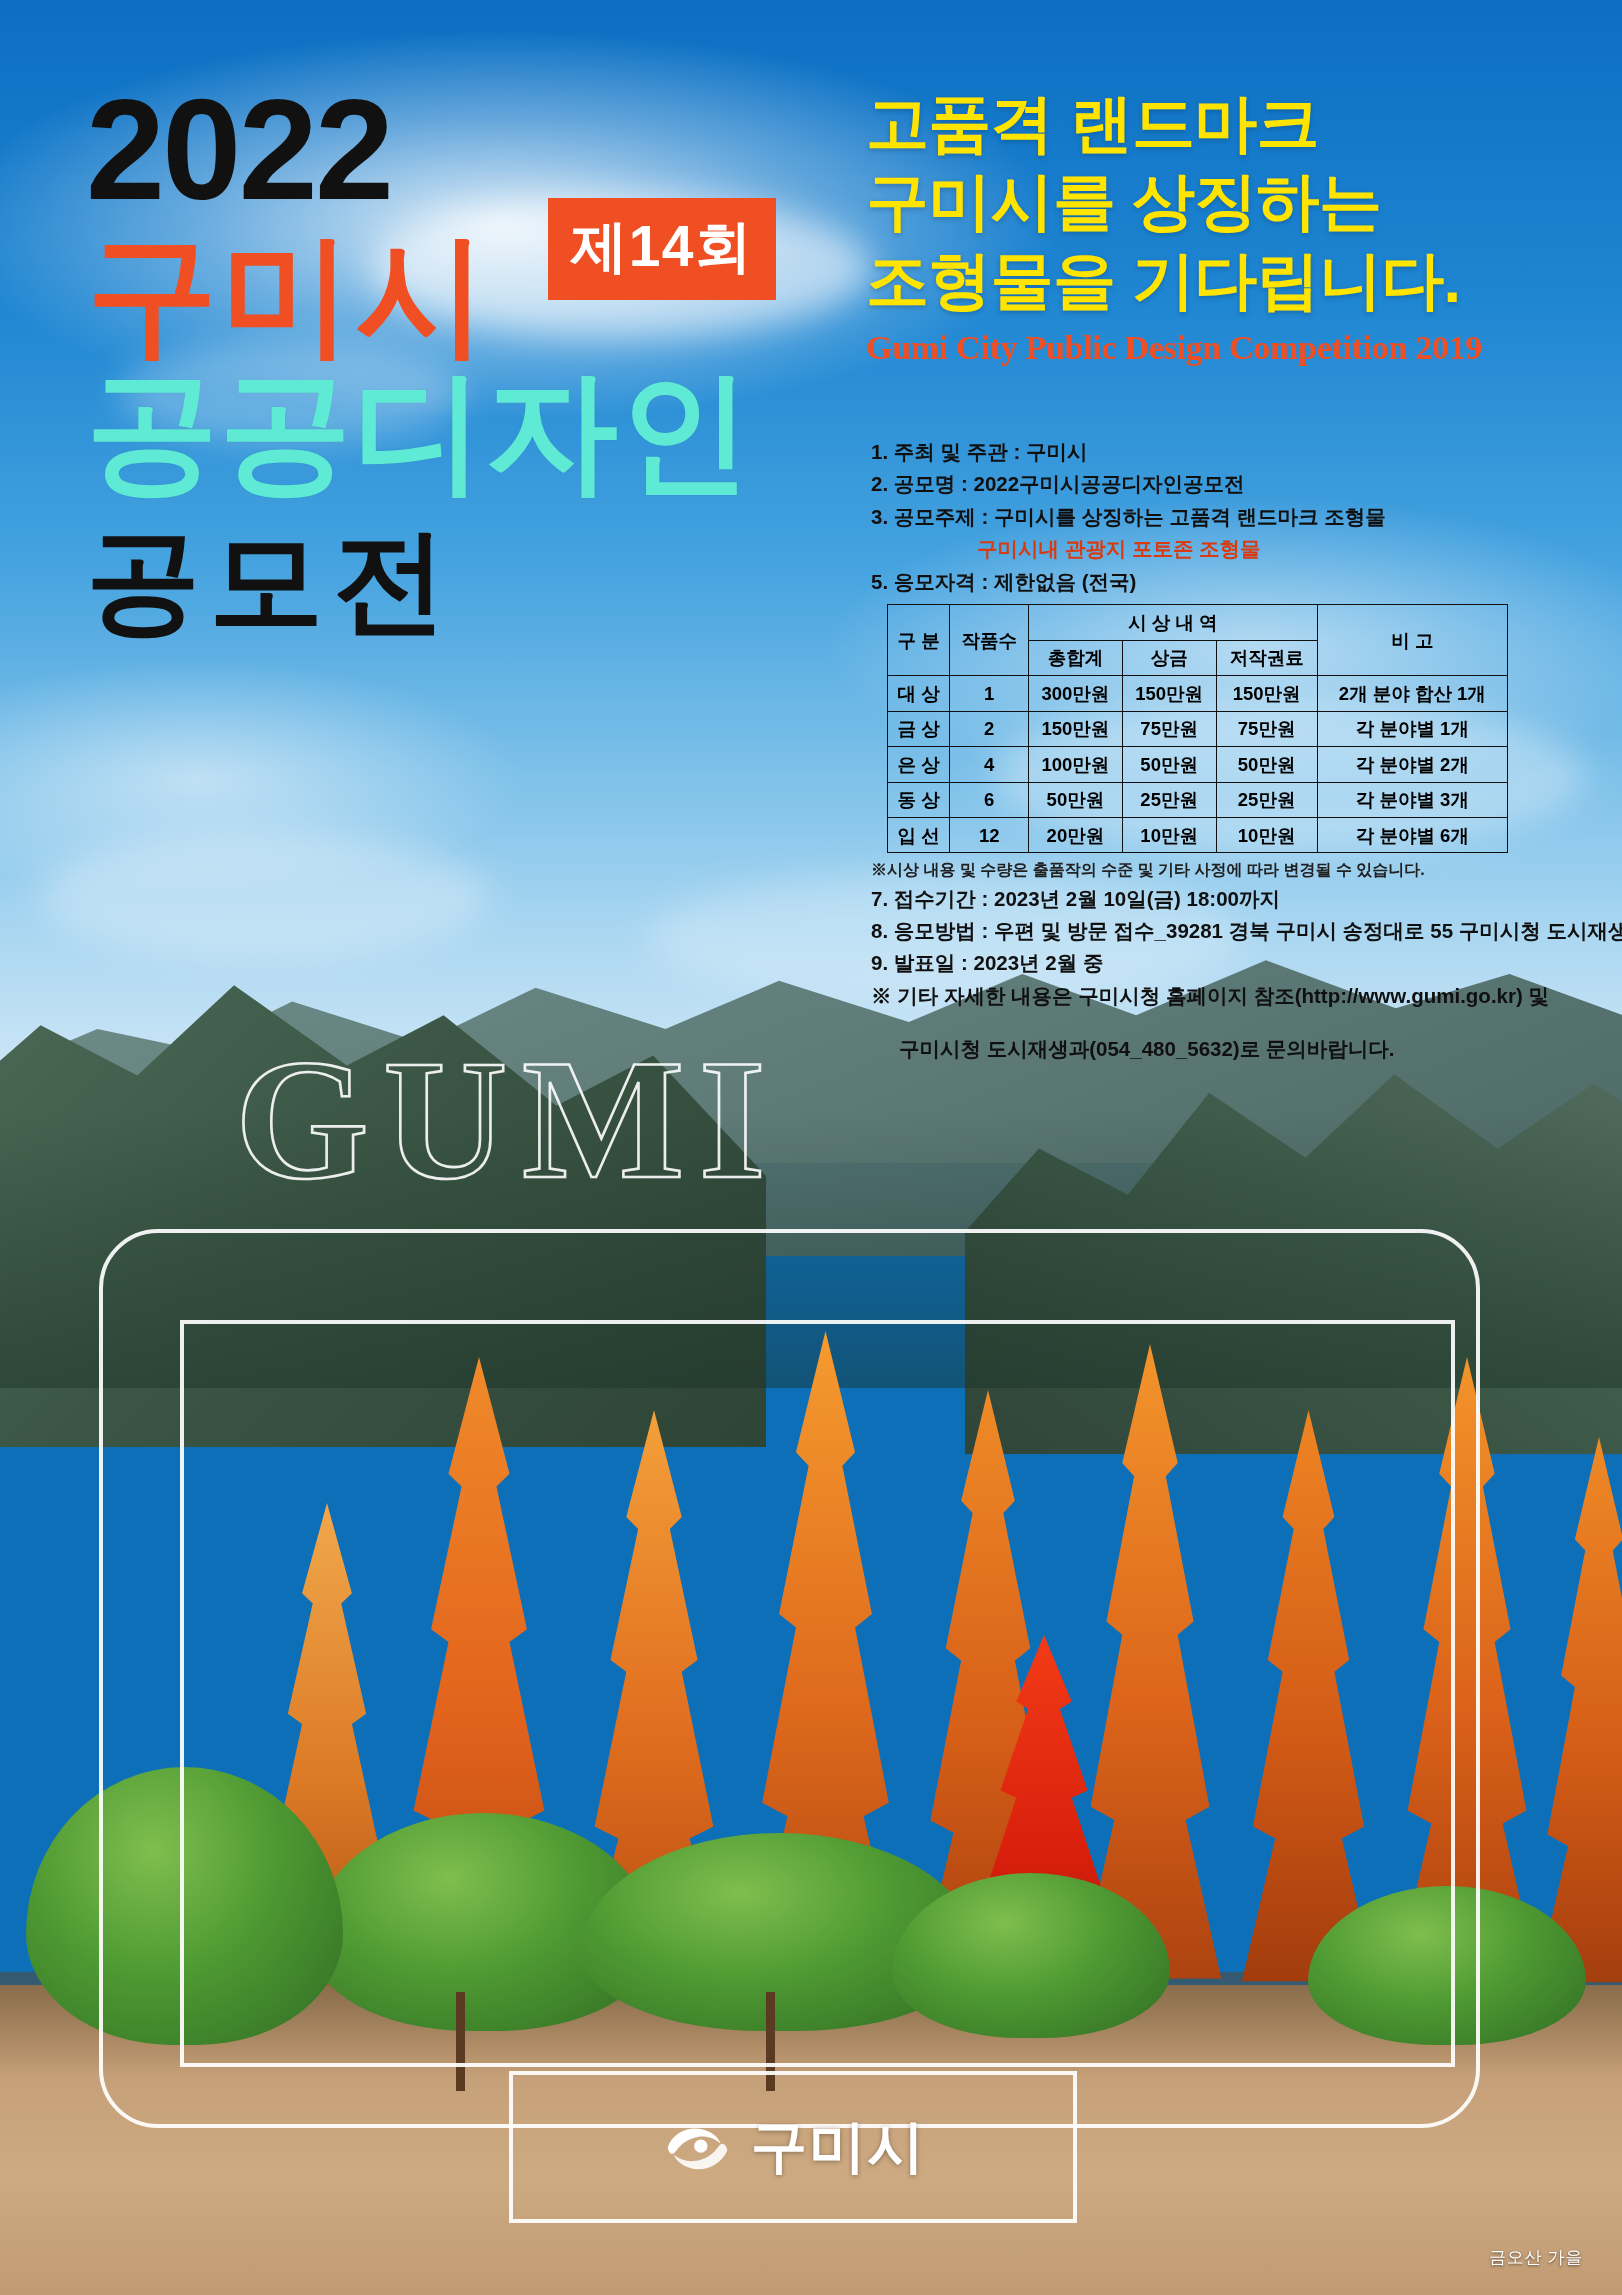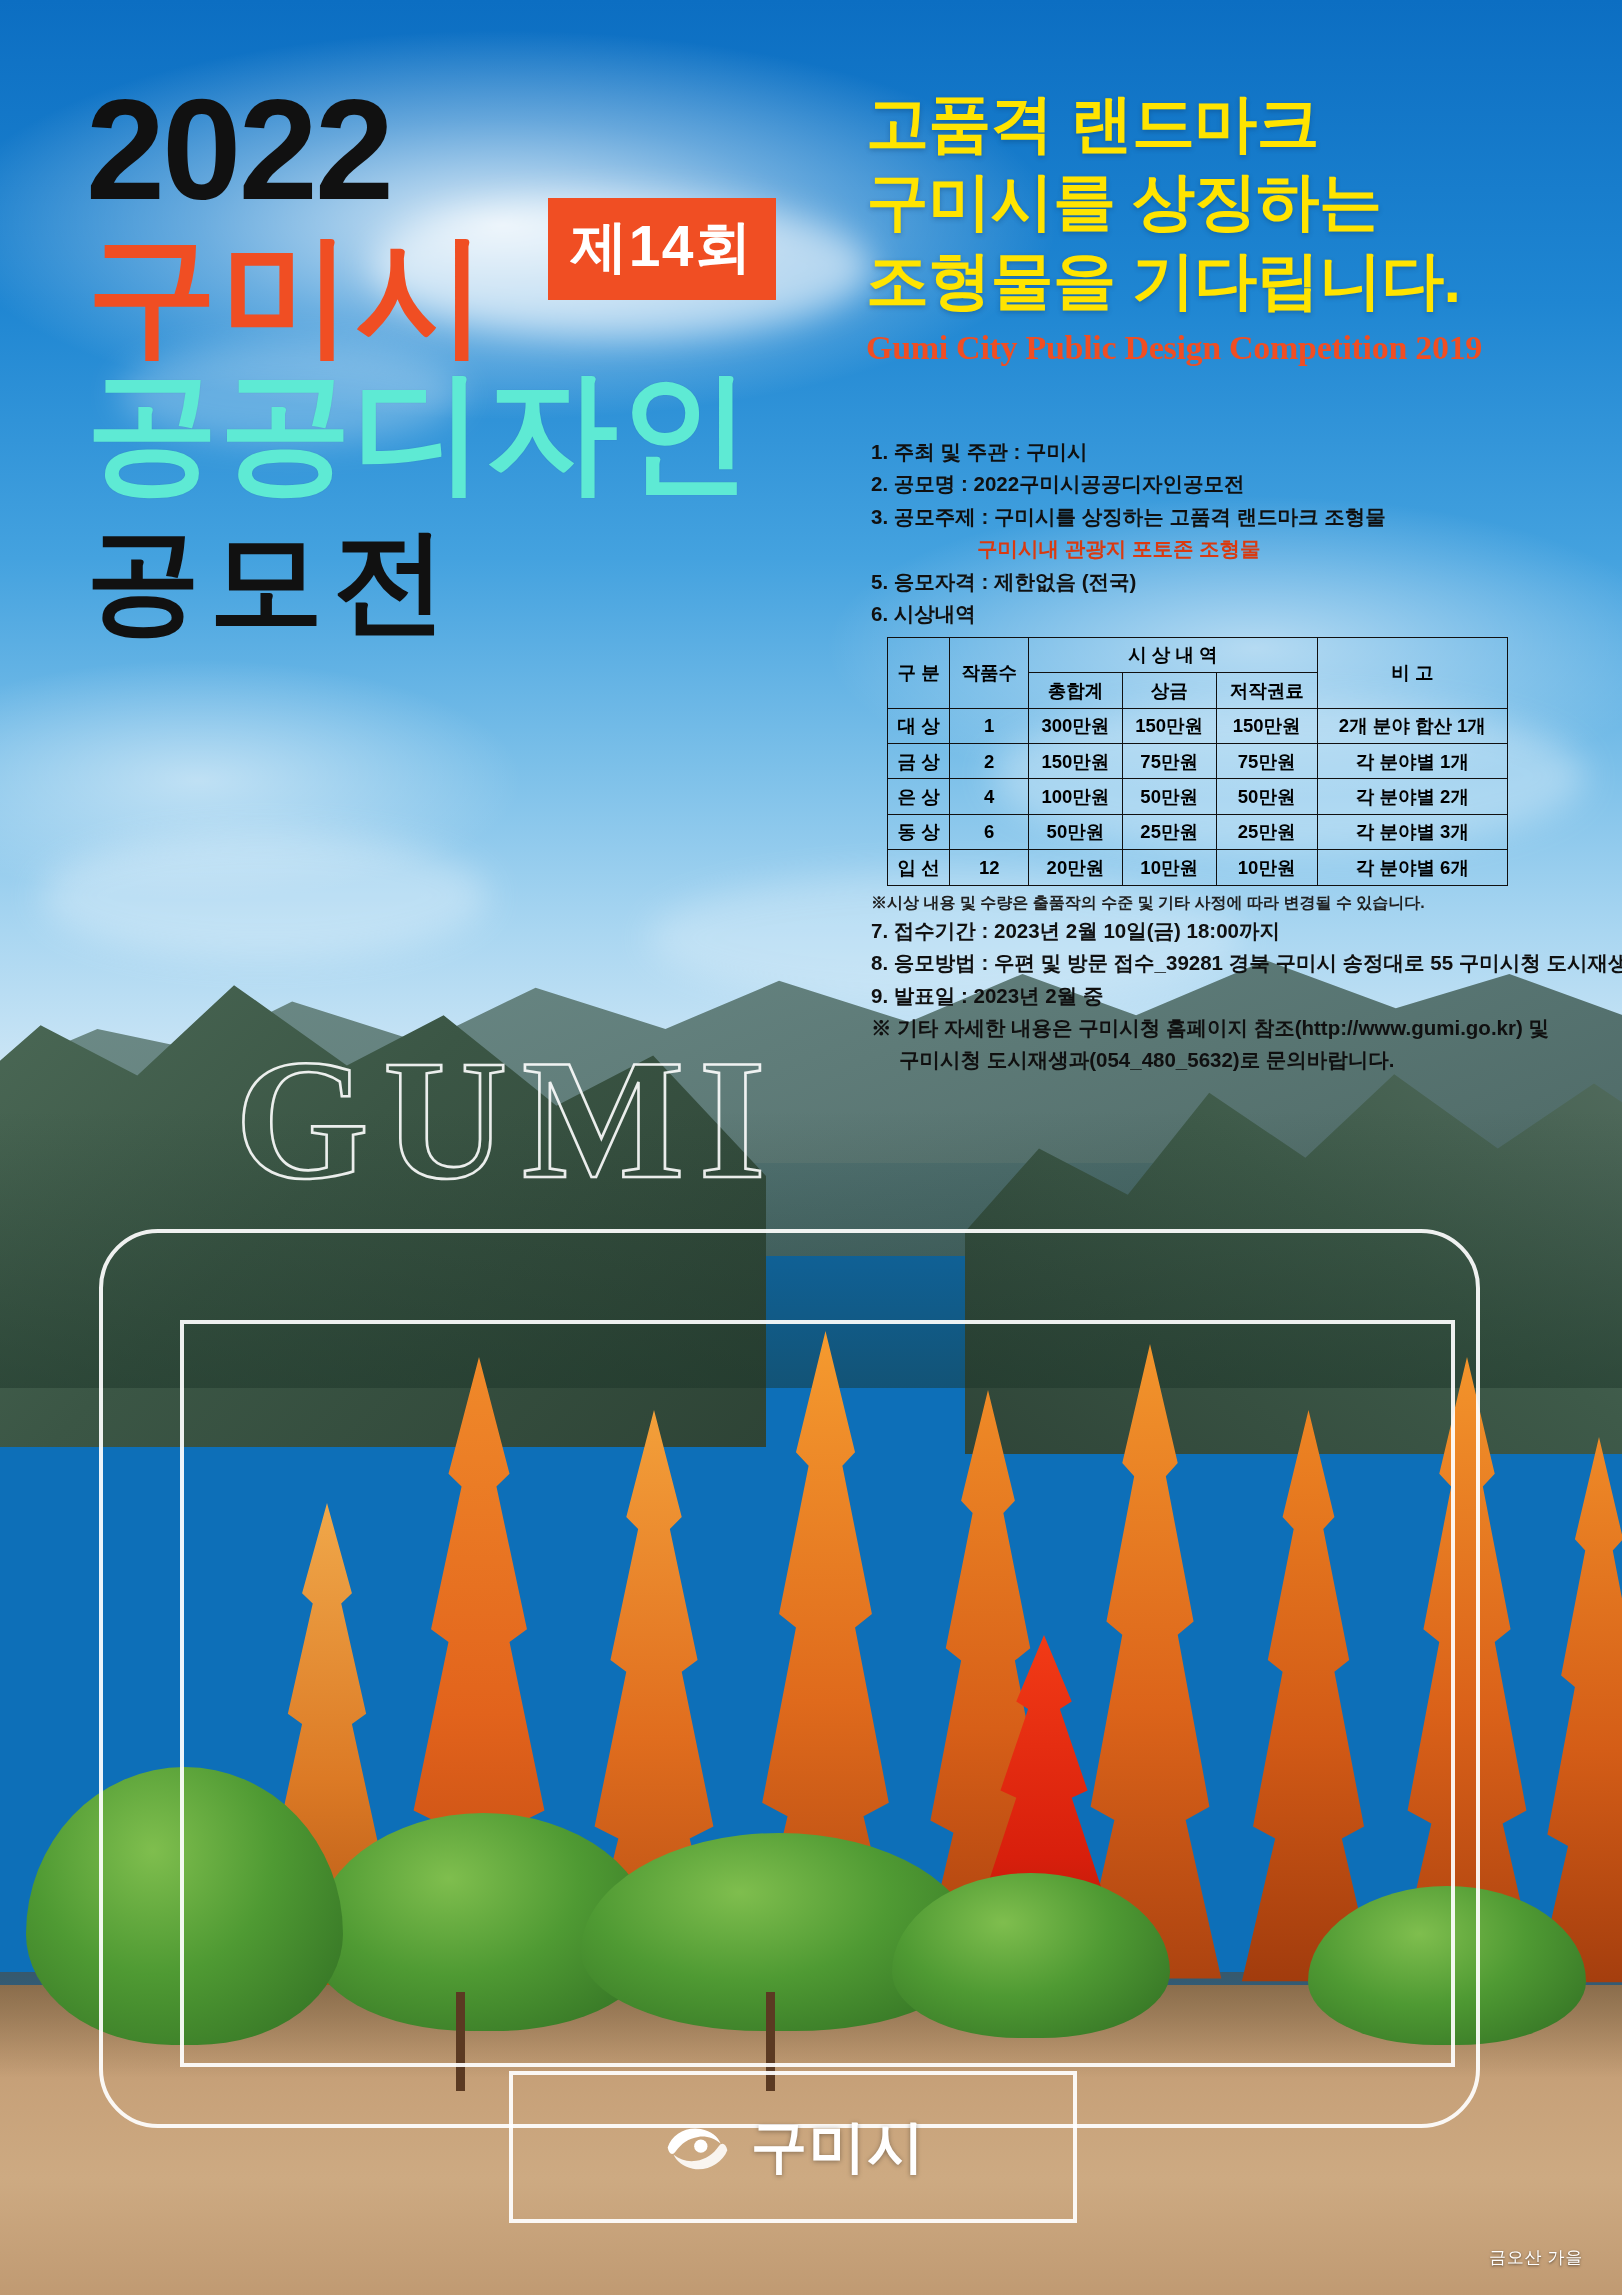--- a/index.html
+++ b/index.html
@@ -253,21 +253,20 @@
     <p>조형물을 기다립니다.</p>
     <p class="eng">Gumi City Public Design Competition 2019</p>
   </div>
 
   <div class="details">
     <div class="item">1. 주최 및 주관 : 구미시</div>
     <div class="item">2. 공모명 : 2022구미시공공디자인공모전</div>
     <div class="item">3. 공모주제 : 구미시를 상징하는 고품격 랜드마크 조형물</div>
     <div class="item sub hl-orange">구미시내 관광지 포토존 조형물</div>
     <div class="item">5. 응모자격 : 제한없음 (전국)</div>
-    <div class="item">6. 시상내역</div>
 
     <table class="award">
       <thead>
         <tr>
           <th rowspan="2">구 분</th>
           <th rowspan="2">작품수</th>
           <th colspan="3">시 상 내 역</th>
           <th rowspan="2">비 고</th>
         </tr>
         <tr>
@@ -318,18 +317,18 @@
           <td>각 분야별 6개</td>
         </tr>
       </tbody>
     </table>
 
     <div class="note">※시상 내용 및 수량은 출품작의 수준 및 기타 사정에 따라 변경될 수 있습니다.</div>
     <div class="item">7. 접수기간 : 2023년 2월 10일(금) 18:00까지</div>
     <div class="item">8. 응모방법 : 우편 및 방문 접수_39281 경북 구미시 송정대로 55 구미시청 도시재생과</div>
     <div class="item">9. 발표일 : 2023년 2월 중</div>
     <div class="item">※ 기타 자세한 내용은 구미시청 홈페이지 참조(http://www.gumi.go.kr) 및</div>
-    <div class="item" style="margin-left:28px;">구미시청 도시재생과(054_480_5632)로 문의바랍니다.</div>
+    <div class="item" style="margin-left:28px;margin-top:21px;">구미시청 도시재생과(054_480_5632)로 문의바랍니다.</div>
   </div>
 
   <div class="caption">금오산 가을</div>
 </div>
 
 
 </body></html>

